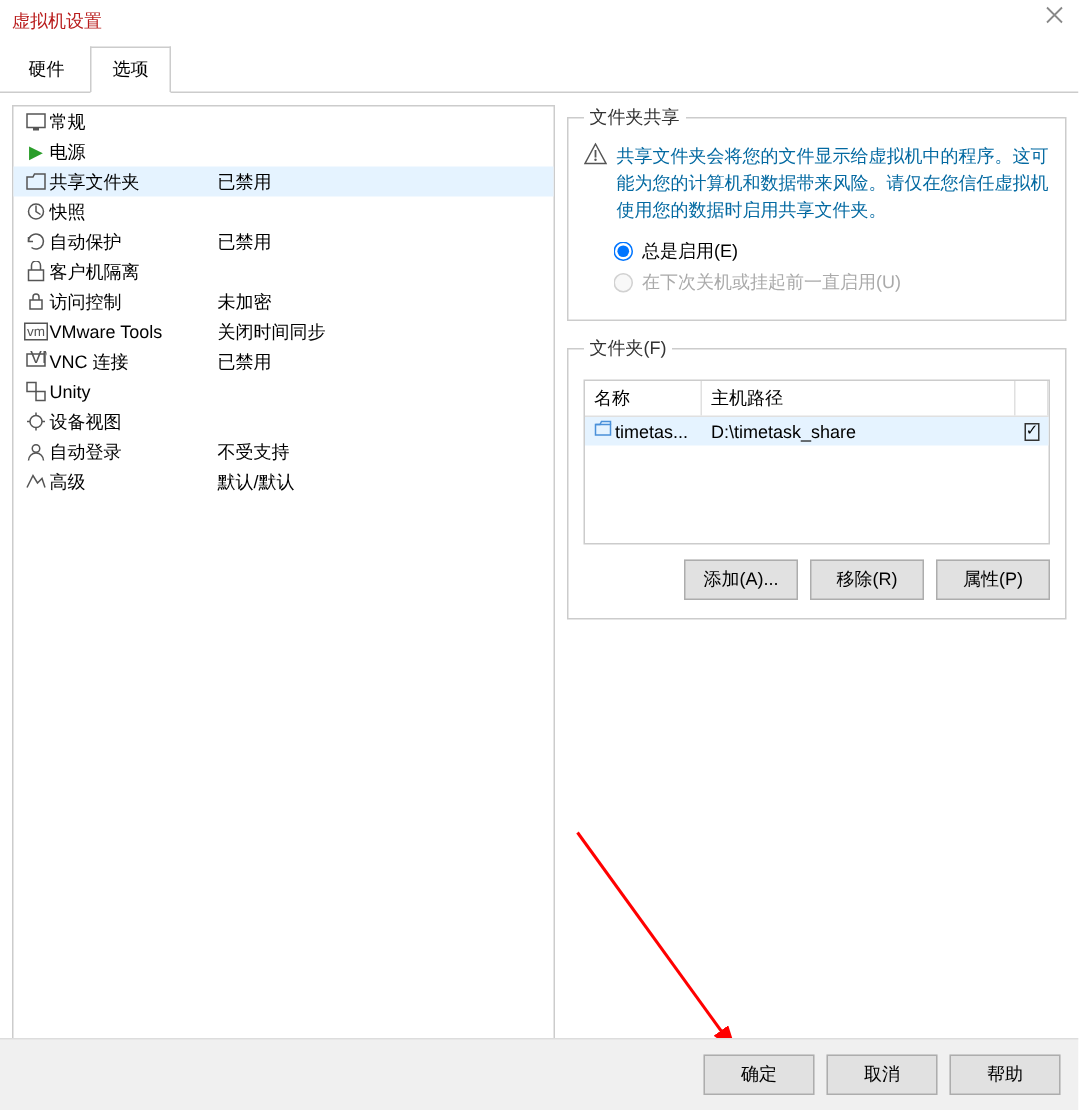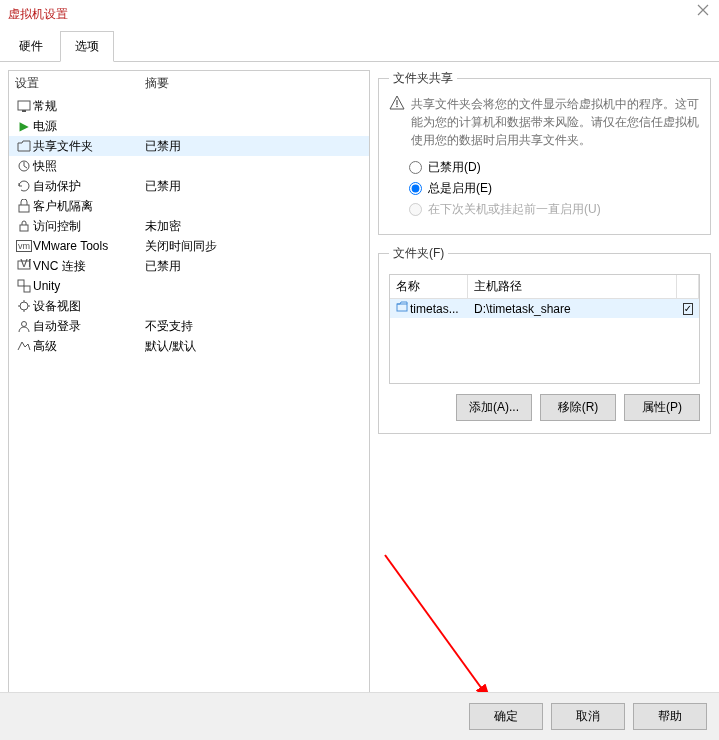--- a/index.html
+++ b/index.html
@@ -23,21 +23,21 @@
 .list-row .label { width: 112px; }
 .list-row .summary { flex: 1; }
 
 .right-panel { flex: 1; display: flex; flex-direction: column; gap: 10px; }
 
 fieldset { border: 1px solid #ccc; padding: 8px 10px 12px 10px; }
 legend { padding: 0 4px; color: #333; }
 
 .warning { display: flex; gap: 6px; margin-bottom: 10px; }
 .warning-icon { flex-shrink: 0; width: 16px; height: 16px; }
-.warning-text { line-height: 1.5; color: #737373; }
+.warning-text { line-height: 1.5; color: #0369a1; }
 
 .radio-row { margin: 4px 0 4px 20px; display: flex; align-items: center; gap: 4px; }
 .radio-row.disabled { color: #aaa; }
 .radio-row input { margin-right: 2px; }
 
 .folder-table { border: 1px solid #ccc; margin-top: 4px; height: 110px; background: #fff; }
 .folder-header { display: flex; border-bottom: 1px solid #e0e0e0; }
 .folder-header .th { padding: 3px 6px; border-right: 1px solid #e0e0e0; }
 .folder-header .th1 { width: 78px; }
 .folder-header .th2 { flex: 1; }
@@ -71,24 +71,20 @@
   </span>
 </div>
 
 <div class="tabs">
   <div class="tab">硬件</div>
   <div class="tab active">选项</div>
 </div>
 
 <div class="content">
   <div class="left-panel">
-    <div class="list-header">
-      <div class="col1">设置</div>
-      <div>摘要</div>
-    </div>
     <div id="list-body">
         <div class="list-row">
           <span class="icon">
             <svg width="14" height="14" viewBox="0 0 14 14">
               <rect x="1" y="2" width="12" height="9" fill="none" stroke="#555"></rect>
               <rect x="5" y="11" width="4" height="2" fill="#555"></rect>
             </svg>
           </span>
           <span class="label">常规</span>
         </div>
@@ -213,24 +209,20 @@
       <div class="warning">
         <span class="warning-icon">
           <svg viewBox="0 0 16 16" width="16" height="16">
               <path d="M8 1 L15 14 L1 14 Z" fill="none" stroke="#555" stroke-width="1"></path>
               <circle cx="8" cy="11.5" r="0.8" fill="#555"></circle>
               <rect x="7.4" y="5" width="1.2" height="5" fill="#555"></rect>
             </svg>
         </span>
         <div class="warning-text">共享文件夹会将您的文件显示给虚拟机中的程序。这可能为您的计算机和数据带来风险。请仅在您信任虚拟机使用您的数据时启用共享文件夹。</div>
       </div>
-      <label class="radio-row">
-        <input type="radio" name="sh" style="">
-        <span>已禁用(D)</span>
-      </label>
       <label class="radio-row">
         <input type="radio" name="sh" checked="" style="">
         <span>总是启用(E)</span>
       </label>
       <label class="radio-row disabled">
         <input type="radio" name="sh" disabled="" style="">
         <span>在下次关机或挂起前一直启用(U)</span>
       </label>
     </fieldset>
 

